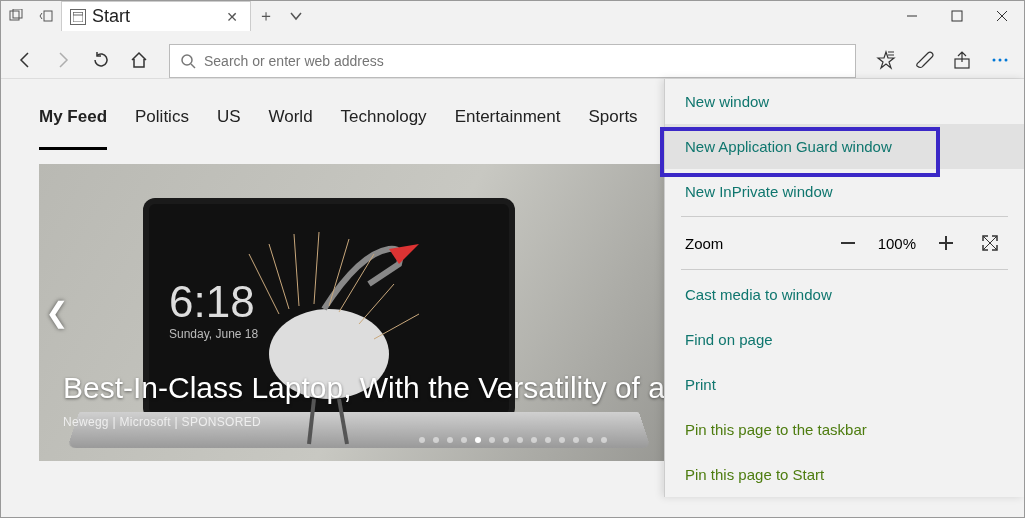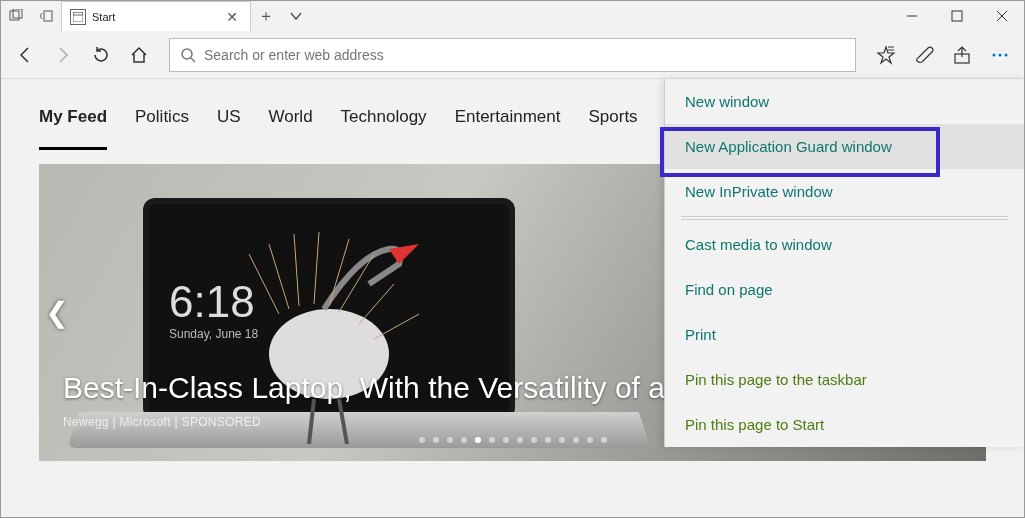--- a/index.html
+++ b/index.html
@@ -2,26 +2,26 @@
 <html><head>
 <meta charset="utf-8">
 <style>
   * { margin: 0; padding: 0; box-sizing: border-box; font-family: "Segoe UI", sans-serif; }
   body { background: #f2f2f2; width: 1025px; height: 518px; overflow: hidden; border: 1px solid #999; }
   .titlebar { height: 30px; display: flex; align-items: stretch; background: #f2f2f2; }
   .titlebar-left { display: flex; align-items: center; }
   .tl-btn { width: 30px; display: flex; align-items: center; justify-content: center; color: #555; }
   .tab { display: flex; align-items: center; background: #fff; border: 1px solid #ccc; border-bottom: none; padding: 0 8px; min-width: 190px; height: 30px; }
   .tab-icon { width: 16px; height: 16px; border: 1px solid #666; margin-right: 6px; display: flex; align-items: center; justify-content: center; font-size: 10px; color: #666; }
-  .tab-title { flex: 1; font-size: 11px; color: #222; }
+  .tab-title { flex: 1; font-size: 18px; color: #222; }
   .tab-close { font-size: 14px; color: #555; padding: 0 4px; }
   .newtab-btn, .tabactions-btn { width: 30px; display: flex; align-items: center; justify-content: center; color: #555; font-size: 16px; }
   .titlebar-right { margin-left: auto; display: flex; }
   .win-btn { width: 45px; display: flex; align-items: center; justify-content: center; color: #333; }
-  .toolbar { height: 48px; background: #f2f2f2; display: flex; align-items: center; padding: 0 6px; gap: 2px; border-bottom: 1px solid #ddd; }
+  .toolbar { height: 48px; background: #f2f2f2; display: flex; align-items: flex-end; padding: 0 6px; gap: 2px; border-bottom: 1px solid #ddd; }
   .nav-btn { width: 36px; height: 36px; display: flex; align-items: center; justify-content: center; color: #333; }
   .addr { flex: 1; height: 34px; background: #fff; border: 1px solid #bbb; display: flex; align-items: center; padding: 0 10px; margin: 0 10px; }
   .addr input { border: none; outline: none; flex: 1; font-size: 14px; color: #555; background: transparent; }
   .content { position: relative; height: calc(518px - 30px - 48px); background: #f2f2f2; }
   .nav-tabs { display: flex; gap: 28px; padding: 28px 38px 14px 38px; font-size: 17px; color: #222; }
   .nav-tabs span { cursor: pointer; }
   .nav-tabs .active { font-weight: 600; border-bottom: 3px solid #000; padding-bottom: 20px; }
   .hero { position: relative; margin: 0 38px; height: 297px; background: linear-gradient(120deg,#b9b9b3 0%, #c8c8c2 40%, #6d6d6a 100%); color: #fff; overflow: hidden; }
   .hero .arrow { position: absolute; top: 50%; transform: translateY(-50%); width: 24px; height: 40px; color: #fff; font-size: 28px; display: flex; align-items: center; justify-content: center; cursor: pointer; text-shadow: 0 0 4px rgba(0,0,0,.6); }
   .hero .arrow.left { left: 6px; }
@@ -217,20 +217,42 @@
           <i></i>
         </div>
     </div>
   </div>
 
   <div class="menu">
     <div class="menu-item">New window</div>
     <div class="menu-item hover">New Application Guard window</div>
     <div class="menu-item">New InPrivate window</div>
     <div class="menu-sep"></div>
+    <div class="menu-zoom">
+      <span class="lbl">Zoom</span>
+      <span class="zbtn">
+          <svg width="18" height="18">
+            <line x1="2" y1="9" x2="16" y2="9" stroke="#333" stroke-width="2"></line>
+          </svg>
+        </span>
+      <span>100%</span>
+      <span class="zbtn">
+          <svg width="18" height="18">
+            <line x1="2" y1="9" x2="16" y2="9" stroke="#333" stroke-width="2"></line>
+            <line x1="9" y1="2" x2="9" y2="16" stroke="#333" stroke-width="2"></line>
+          </svg>
+        </span>
+      <span class="zbtn">
+          <svg width="18" height="18">
+            <path d="M2 7 L2 2 L7 2 M11 2 L16 2 L16 7 M16 11 L16 16 L11 16 M7 16 L2 16 L2 11" fill="none" stroke="#333" stroke-width="1.5"></path>
+            <line x1="2" y1="2" x2="16" y2="16" stroke="#333"></line>
+            <line x1="16" y1="2" x2="2" y2="16" stroke="#333"></line>
+          </svg>
+        </span>
+    </div>
     <div class="menu-sep"></div>
     <div class="menu-item">Cast media to window</div>
     <div class="menu-item">Find on page</div>
     <div class="menu-item">Print</div>
     <div class="menu-item disabled">Pin this page to the taskbar</div>
     <div class="menu-item disabled">Pin this page to Start</div>
   </div>
 
   <div class="highlight-box" id="highlight" style="top: 48px; left: 659px; width: 280px; height: 50px;"></div>
 </div>

